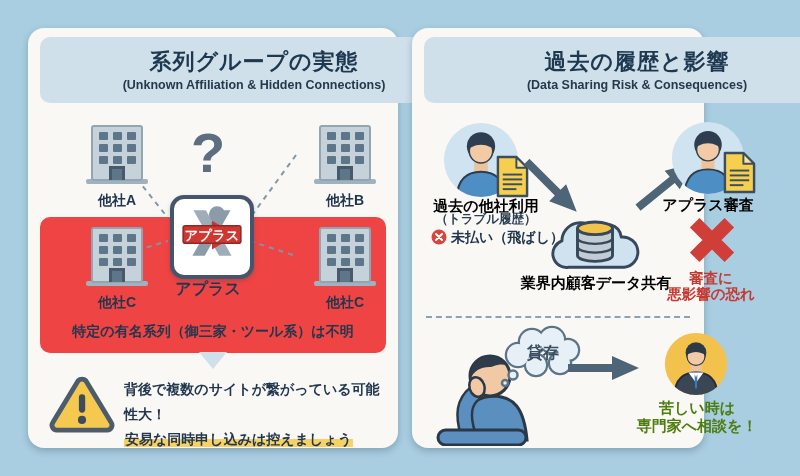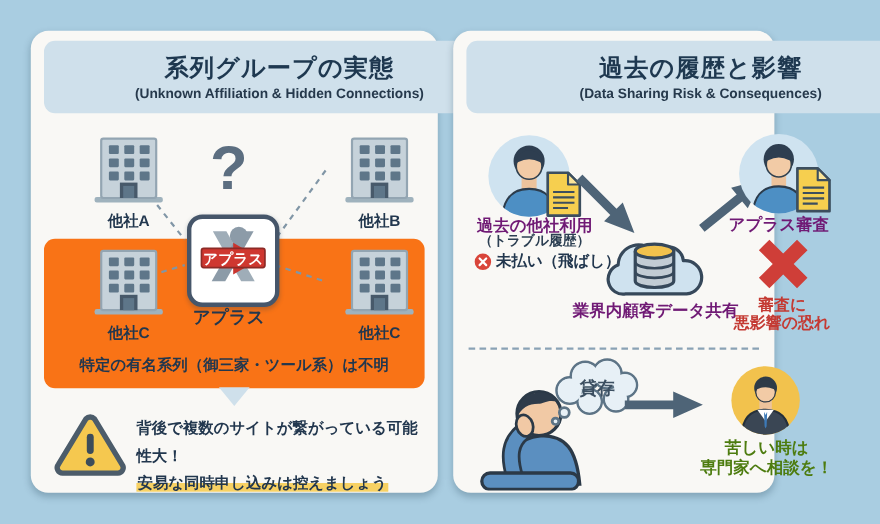--- a/index.html
+++ b/index.html
@@ -9,37 +9,37 @@
          box-shadow:0 3px 7px rgba(30,60,80,.28);}
   .panel-left{left:28px;width:370px;}
   .panel-right{left:412px;width:292px;}
   .hdr{position:absolute;left:12px;top:9px;background:#cfe0eb;border-radius:10px;height:66px;
        display:flex;flex-direction:column;align-items:center;justify-content:center;padding-left:41px;}
   .hdr .t{font-size:22px;font-weight:bold;color:#1e3850;letter-spacing:1px;line-height:26px;}
   .hdr .s{font-size:12.5px;font-weight:bold;color:#26394c;margin-top:3px;}
   .abs{position:absolute;}
   .lbl{font-size:14px;font-weight:bold;color:#22374e;text-align:center;}
   
-  .band{position:absolute;left:12px;top:189px;width:346px;height:136px;background:#f97316;border-radius:10px;}
+  .band{position:absolute;left:12px;top:189px;width:346px;height:136px;background:#ef4444;border-radius:10px;}
   .band:after{content:"";position:absolute;left:50%;bottom:-16px;margin-left:-14px;width:0;height:0;
               border-left:14px solid transparent;border-right:14px solid transparent;border-top:17px solid #cfe0eb;}
   .band-note{position:absolute;left:0;right:0;top:106px;font-size:14px;font-weight:bold;color:#22374e;text-align:center;}
   .qmark{position:absolute;left:152px;top:94px;width:56px;text-align:center;
          font-size:56px;font-weight:800;color:#5c6e80;line-height:62px;}
   .logo-box{position:absolute;left:142px;top:167px;width:76px;height:76px;background:#fff;
             border:4px solid #46566a;border-radius:14px;box-shadow:0 2px 4px rgba(30,60,80,.25);}
   .logo-cap{position:absolute;left:130px;top:251px;width:100px;text-align:center;
             font-size:16px;font-weight:bold;color:#22374e;}
   .warn-text{position:absolute;left:96px;top:349px;width:266px;font-size:14px;font-weight:bold;
              color:#22374e;line-height:25px;}
   .hl{background:linear-gradient(transparent 52%, #f7d163 52%);padding:0 1px;}
   
-  .rlbl{font-size:15px;font-weight:bold;color:#701a75;text-align:center;line-height:18px;}
+  .rlbl{font-size:15px;font-weight:bold;color:#000000;text-align:center;line-height:18px;}
   .rsub{font-size:12.5px;font-weight:bold;color:#2c3f52;text-align:center;line-height:15px;}
-  .unpaid{position:absolute;left:19px;top:201px;display:flex;align-items:center;gap:4px;
+  .unpaid{position:absolute;left:19px;top:201px;display:flex;gap:4px;
           font-size:14px;font-weight:bold;color:#22374e;}
   .risk{position:absolute;left:226px;top:242px;width:146px;text-align:center;
         font-size:14.5px;font-weight:bold;color:#c43a33;line-height:16px;}
   .divider{position:absolute;left:14px;right:14px;top:288px;border-top:2px dashed #8aa2b5;}
   .advice{position:absolute;left:203px;top:371px;width:164px;text-align:center;
           font-size:15px;font-weight:bold;color:#4d7c0f;line-height:18px;}
   .arrow{position:absolute;}
   svg{display:block;}
 </style>
 </head>

